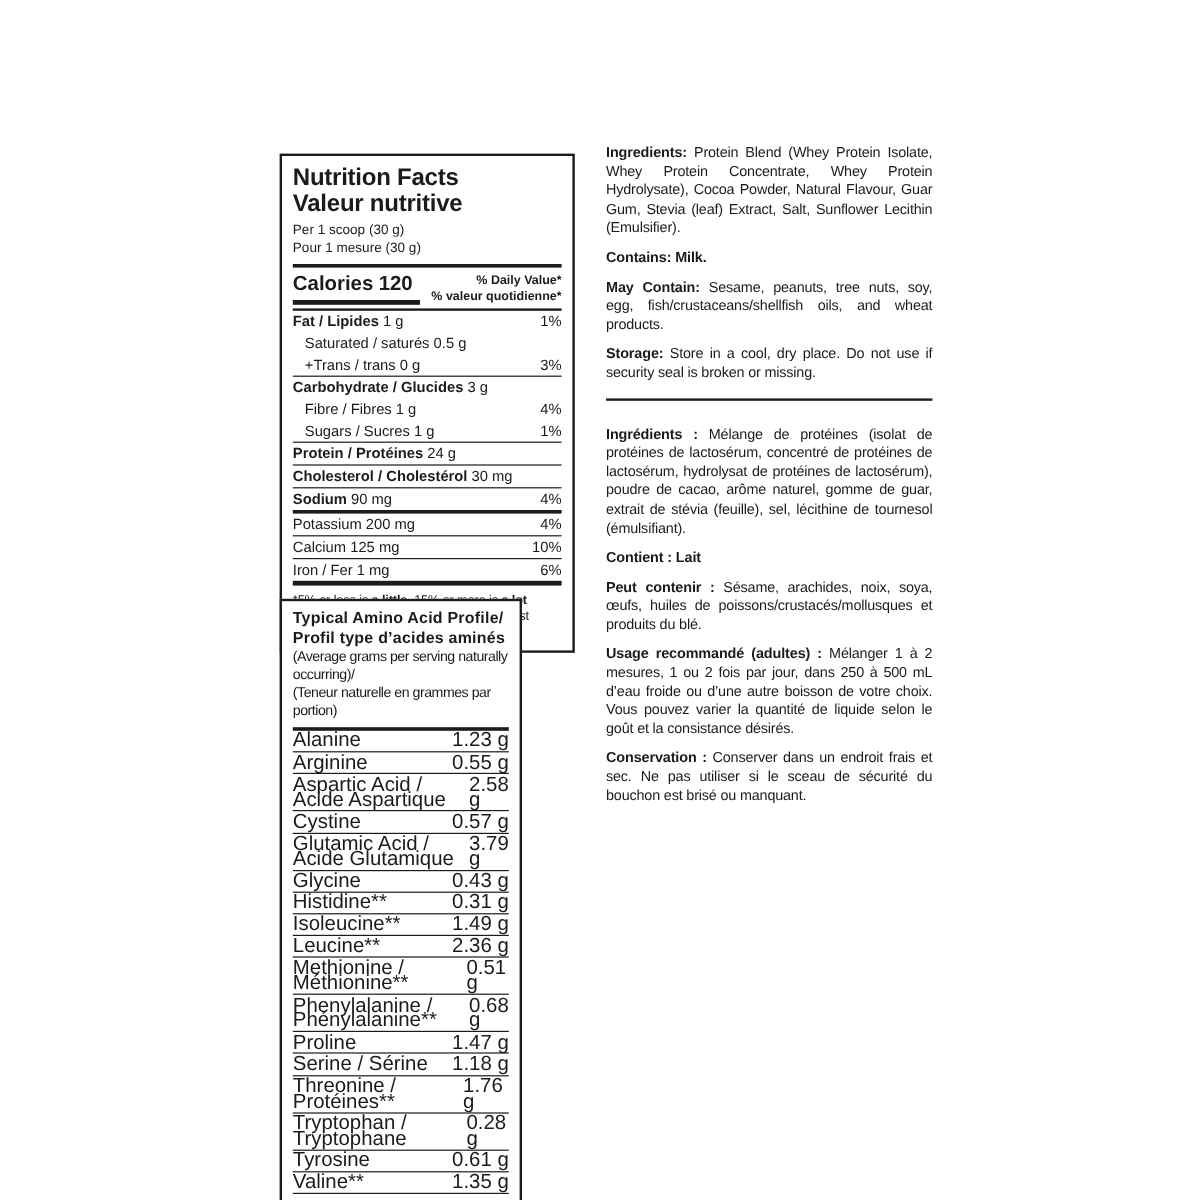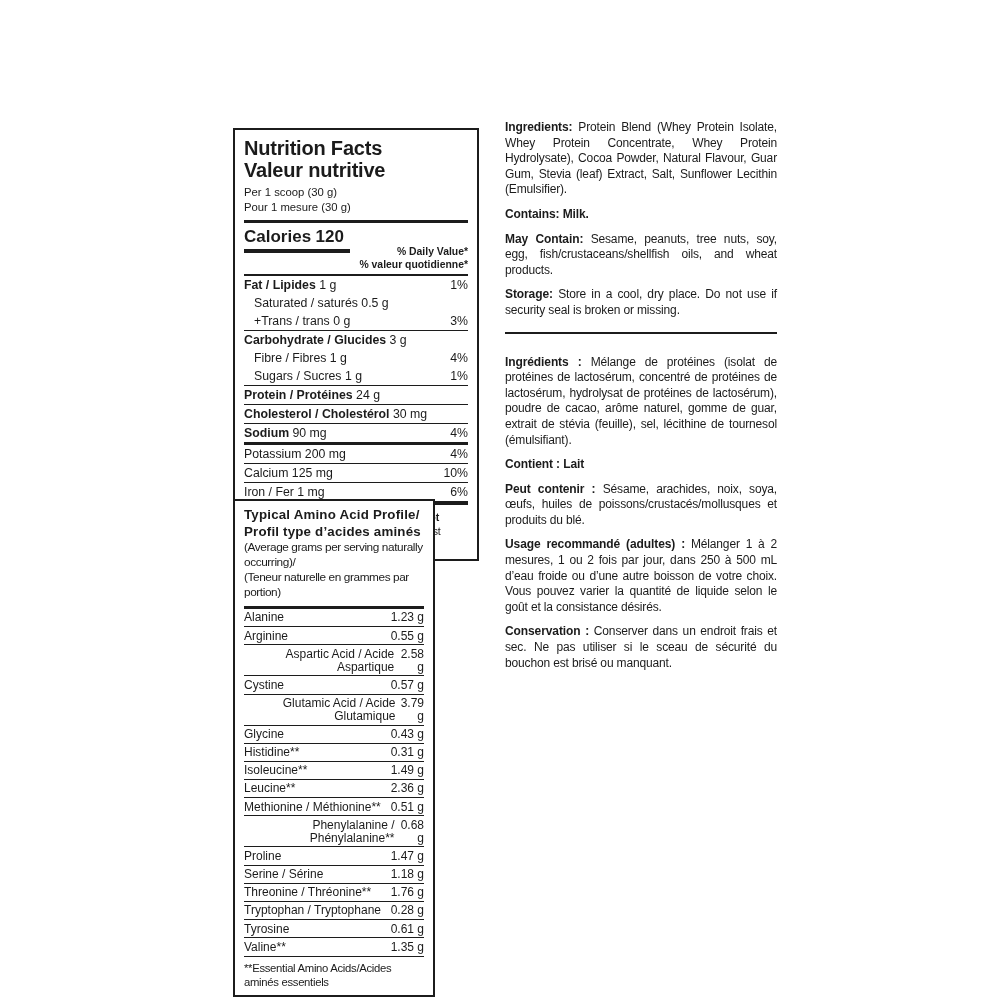--- a/index.html
+++ b/index.html
@@ -8,41 +8,41 @@
 
   
   .nft{position:absolute;left:233px;top:128px;width:246px;box-sizing:border-box;
        border:2px solid #1c1c1c;padding:7px 9px 7px;background:#fff;}
   .nft-title{font-size:20px;line-height:22px;font-weight:700;letter-spacing:-0.2px;}
   .serving{font-size:11.3px;line-height:15px;padding:4px 0 5px;border-bottom:3px solid #1c1c1c;}
   .cal-row{display:flex;justify-content:space-between;align-items:flex-start;
            padding:4px 0 3px;border-bottom:2px solid #1c1c1c;}
   .cal-left{font-size:17px;line-height:19px;font-weight:700;}
   .cal-bar{height:4px;background:#1c1c1c;margin-top:3px;width:106px;}
-  .dv-head{text-align:right;font-size:10.4px;line-height:13px;font-weight:700;padding-top:1px;margin-top:17px;}
+  .dv-head{text-align:right;font-size:10.4px;line-height:13px;font-weight:700;padding-top:1px;}
   .nrow{display:flex;justify-content:space-between;align-items:baseline;
         font-size:12.3px;line-height:15px;padding:1.5px 0;}
   .nrow .lbl{white-space:pre-wrap;}
   .nrow.ind .lbl{padding-left:10px;}
   .nrow.thin{border-bottom:1.5px solid #1c1c1c;}
   .nrow.thick{border-bottom:3px solid #1c1c1c;}
   .nrow.bar{border-bottom:4px solid #1c1c1c;}
   .nval{font-weight:700;font-size:12.3px;}
   .nrow .nval{font-weight:400;}
   .fnote{font-size:10.6px;line-height:13.5px;padding-top:6px;letter-spacing:-0.1px;}
 
   
   .amino{position:absolute;left:233px;top:499px;width:202px;box-sizing:border-box;
          border:2px solid #1c1c1c;padding:6px 9px 6px;background:#fff;}
   .atitle{font-size:13.3px;line-height:16.5px;font-weight:700;letter-spacing:0.2px;}
   .asub{font-size:11.8px;line-height:15px;letter-spacing:-0.4px;margin-top:0;}
   .ahead{border-bottom:3px solid #1c1c1c;padding-bottom:6px;}
   .arow{display:flex;justify-content:space-between;align-items:baseline;
-        font-size:12px;line-height:12.8px;padding:2.4px 0 2px;
-        border-bottom:1.5px solid #1c1c1c;text-align:right;}
+        font-size:17px;line-height:12.8px;padding:2.4px 0 2px;
+        border-bottom:1.5px solid #1c1c1c;}
   .afoot{font-size:11.3px;line-height:14px;padding-top:4px;letter-spacing:-0.3px;}
 
   
   .rcol{position:absolute;left:505px;top:120px;width:272px;}
   .rcol p{margin:0 0 9px;font-size:12px;line-height:15.6px;text-align:justify;
           letter-spacing:-0.15px;}
   .rcol p b{letter-spacing:-0.1px;}
   .divider{border:none;border-top:2px solid #1c1c1c;margin:13px 0 21px;}
 </style>
 </head>
@@ -177,21 +177,21 @@
       </div>
     <div class="arow">
         <span>Proline</span>
         <span>1.47 g</span>
       </div>
     <div class="arow">
         <span>Serine / Sérine</span>
         <span>1.18 g</span>
       </div>
     <div class="arow">
-        <span>Threonine / Thréonine**</span>
+        <span>Threonine / Protéines**</span>
         <span>1.76 g</span>
       </div>
     <div class="arow">
         <span>Tryptophan / Tryptophane</span>
         <span>0.28 g</span>
       </div>
     <div class="arow">
         <span>Tyrosine</span>
         <span>0.61 g</span>
       </div>

